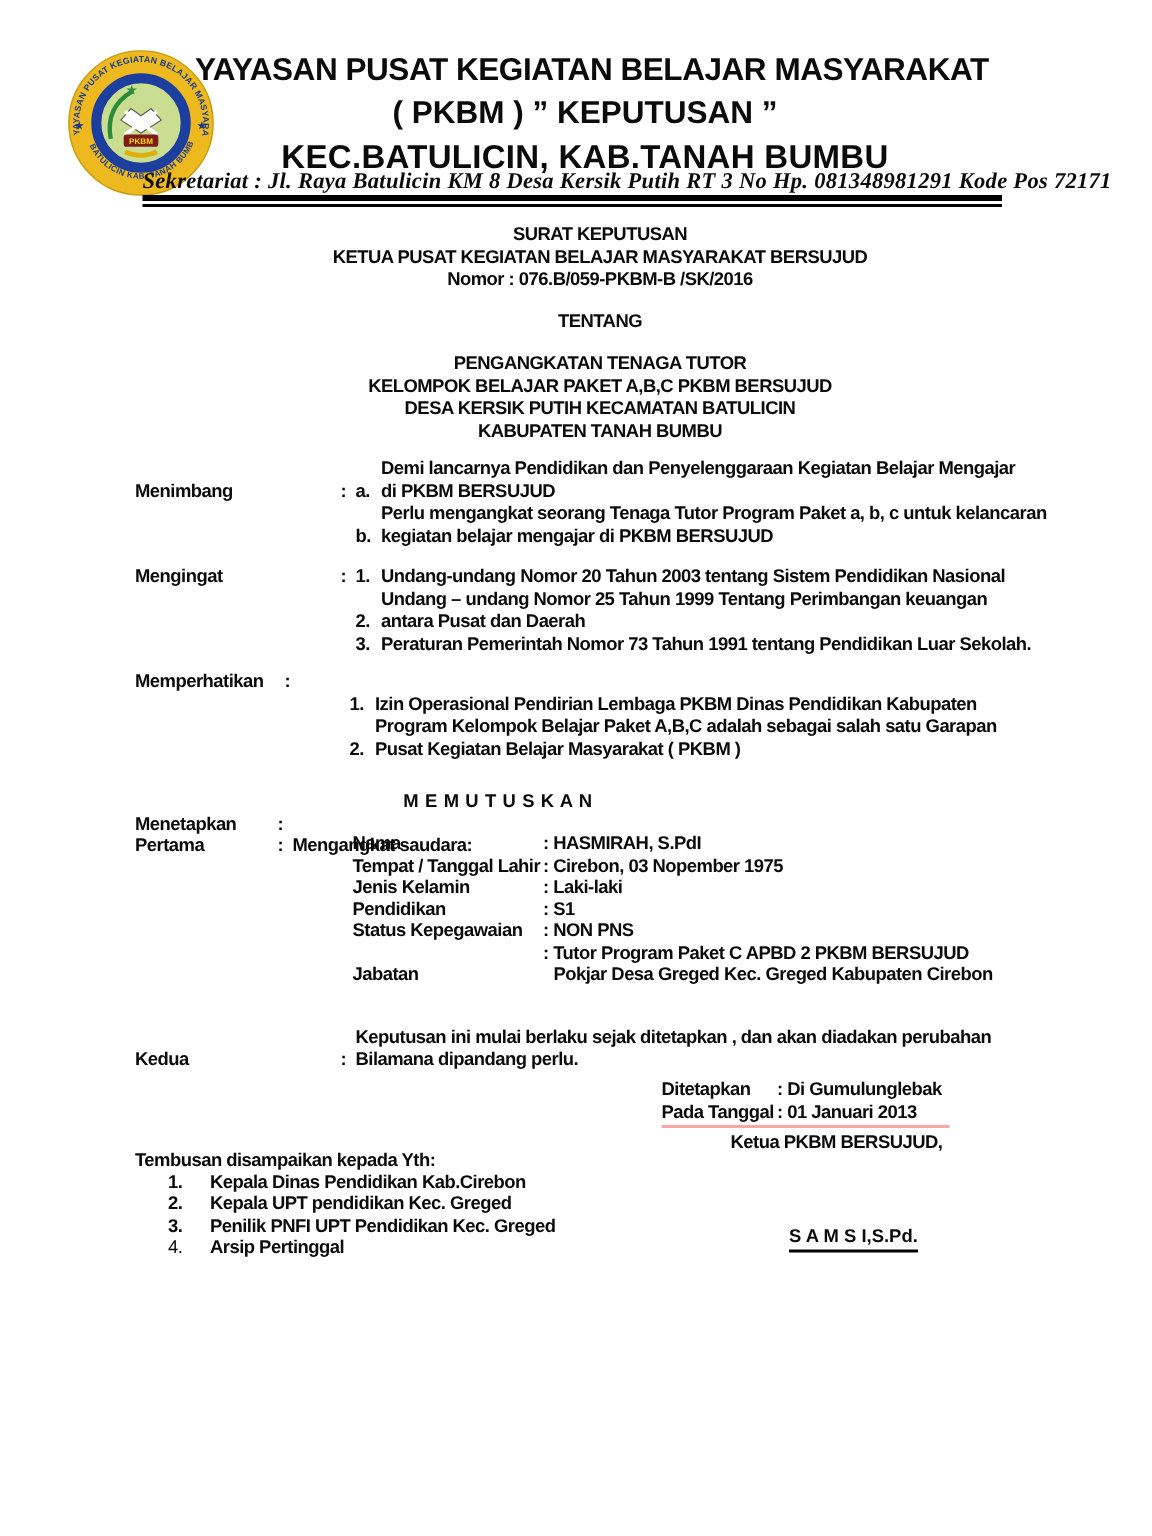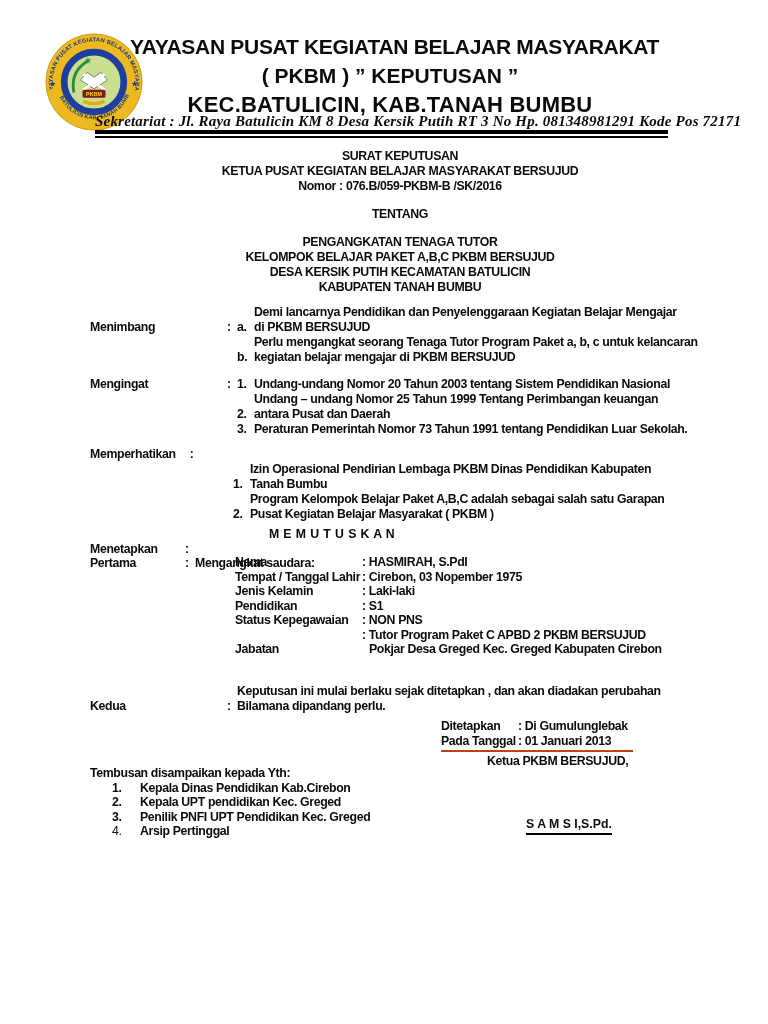--- a/index.html
+++ b/index.html
@@ -41,21 +41,21 @@
   .sec-menetapkan { position:absolute; left:90px; top:542px; width:640px; }
   .sec-pertama { position:absolute; left:90px; top:556px; width:640px; }
   .fields { position:absolute; left:235px; top:555px; width:480px; line-height:14.5px; }
   .f-label { width:127px; flex:none; }
   .f-value { flex:1; }
   .val2 { padding-left:7px; }
   .sec-kedua { position:absolute; left:90px; top:684px; width:640px; }
   
   .penetapan { position:absolute; left:441px; top:719px; width:192px; }
   .p-label { width:77px; flex:none; }
-  .p-underline { border-bottom:2px solid #c2410c; padding-bottom:1px; }
+  .p-underline { border-bottom:2px solid #fca5a5; padding-bottom:1px; }
   .p-ketua { padding-left:46px; margin-top:2px; }
   .signature { position:absolute; left:495px; top:817px; border-bottom:2px solid #000;
                padding-bottom:1px; letter-spacing:0;margin-left:31px; }
   
   .tembusan { position:absolute; left:90px; top:766px; width:420px; line-height:14px; }
   .t-item { display:flex; margin-left:22px; margin-top:0.5px; }
   .t-num { width:28px; flex:none; }
   .t-num-light { font-weight:400; }
 </style>
 </head>
@@ -155,21 +155,20 @@
     </div>
   </div>
 
   <div class="sec-memperhatikan doc">
     <div class="nw"><span>Memperhatikan</span><span class="mp-colon">:</span></div>
     <div class="mp-items">
       <div class="row">
         <div class="marker">1.</div>
         <div class="txt">
           <div class="nw">Izin Operasional Pendirian Lembaga PKBM Dinas Pendidikan Kabupaten</div>
-          <div class="nw">Tanah Bumbu</div>
         </div>
       </div>
       <div class="row">
         <div class="marker">2.</div>
         <div class="txt">
           <div class="nw">Program Kelompok Belajar Paket A,B,C adalah sebagai salah satu Garapan</div>
           <div class="nw">Pusat Kegiatan Belajar Masyarakat ( PKBM )</div>
         </div>
       </div>
     </div>

